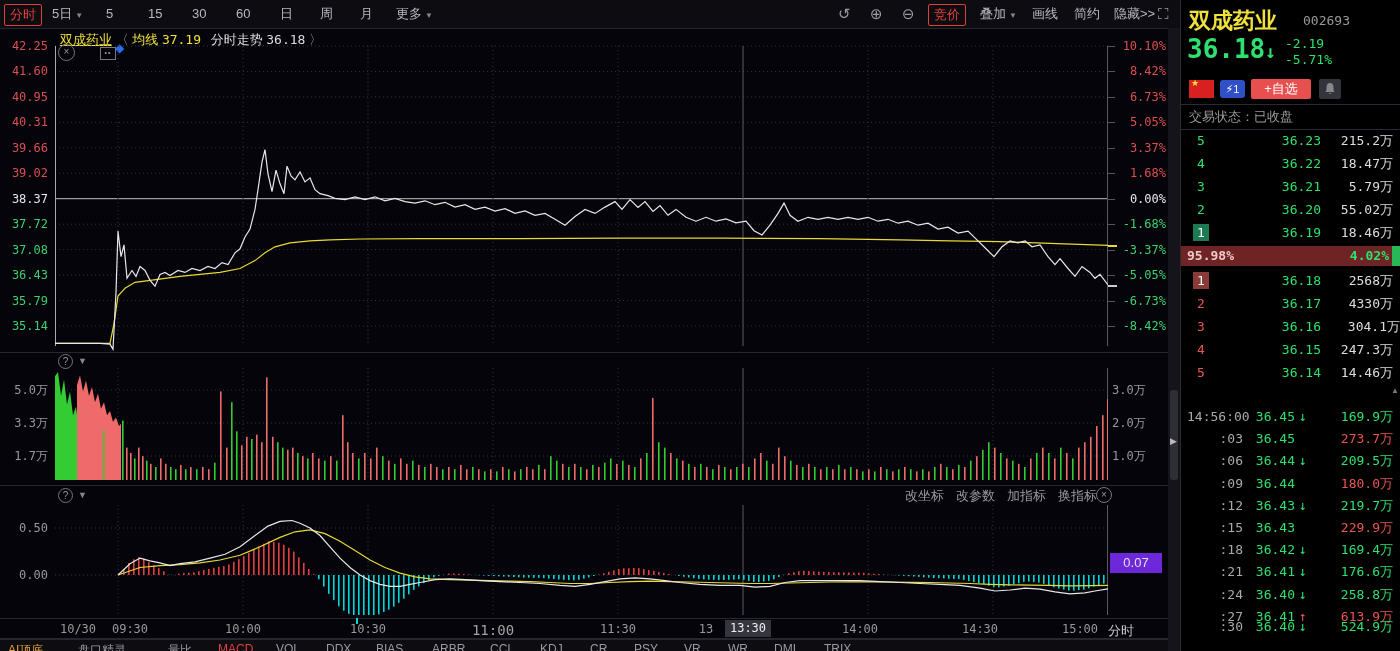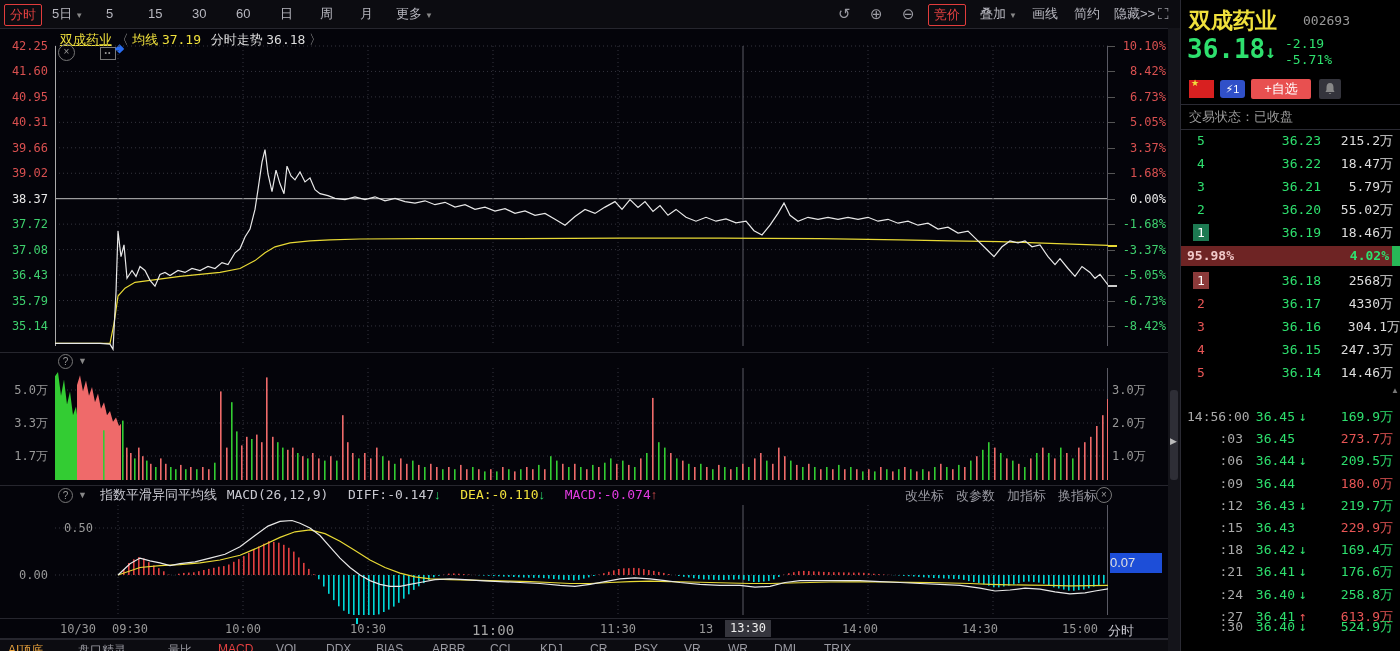--- a/index.html
+++ b/index.html
@@ -13,21 +13,21 @@
   .tb-item.boxed{border:1px solid #e23c3c;color:#e24040;padding:0 5px;border-radius:2px;}
   .tb-caret{font-size:8px;color:#888;margin-left:3px;}
   .tb-icon{color:#9a9aa2;font-size:15px;}
   
   .sep{position:absolute;left:0;width:1168px;height:0;border-top:1px solid #26262e;}
   .axis-lbl{position:absolute;font-size:12px;line-height:12px;}
   .gray{color:#999;}
   .hdr-txt{position:absolute;top:0;font-size:13px;line-height:16px;color:#c8c8d0;white-space:nowrap;}
   .qmark{position:absolute;width:13px;height:13px;border:1px solid #777;border-radius:50%;color:#999;
          font-size:10px;text-align:center;line-height:13px;}
-  .tag-box{position:absolute;background:#1d4ed8;color:#e0e0e0;font-size:13px;text-align:left;}
+  .tag-box{position:absolute;background:#6d28d9;color:#e0e0e0;font-size:13px;text-align:center;}
   
   #rpanel{left:1180px;top:0;width:220px;height:651px;background:#000;border-left:1px solid #2a2a33;}
   #divider{left:1168px;top:28px;width:12px;height:623px;background:#14141a;}
   .ob-row{position:absolute;left:0;width:220px;height:23px;font-size:13px;line-height:23px;}
   .tape-row{position:absolute;left:0;width:220px;height:22px;font-size:13px;line-height:22px;}
   .lvl{position:absolute;left:12px;width:16px;text-align:center;height:17px;line-height:17px;top:3px;}
   .g{color:#2ee06e;} .r{color:#e85555;} .w{color:#ddd;} .y{color:#f0e13c;} .m{color:#e23ce2;} 
   #bottombar{left:0;top:639px;width:1180px;height:12px;background:#0c0c11;border-top:1px solid #26262e;overflow:hidden;}
   .bt-item{position:absolute;top:2px;font-size:12px;color:#9a9aa2;white-space:nowrap;}
 </style>
@@ -292,27 +292,20 @@
       <rect x="1041.0" y="58.0" width="1.6" height="54.0" fill="#ef6a6a"></rect>
       <rect x="1047.0" y="47.2" width="1.6" height="64.8" fill="#ef6a6a"></rect>
       <rect x="1052.0" y="31.0" width="1.6" height="81.0" fill="#ef6a6a"></rect>
     </svg>
   <div id="volAxisLeft"></div>
   <div id="volAxisRight"></div>
 
   <div class="sep" style="top:485px;"></div>
   <div class="qmark" style="left:58px;top:488px;">?</div>
   <div class="abs" style="left:78px;top:490px;color:#888;font-size:9px;">▼</div>
-  <div class="hdr-txt" style="left:100px;top:487px;">
-    <span>指数平滑异同平均线</span>
-    <span class="mono" style="margin-left:6px;">MACD(26,12,9)</span>
-    <span class="mono" style="margin-left:16px;"><span>DIFF:</span><span>-0.147</span></span><span class="g">↓</span>
-    <span class="mono y" style="margin-left:16px;"><span>DEA:</span><span>-0.110</span></span><span class="g">↓</span>
-    <span class="mono m" style="margin-left:16px;"><span>MACD:</span><span>-0.074</span></span><span class="r">↑</span>
-  </div>
   <div id="macdLinks"></div>
   <div class="abs" style="left:1096px;top:487px;width:14px;height:14px;border:1px solid #777;border-radius:50%;color:#999;font-size:10px;text-align:center;line-height:13px;">×</div>
   <svg id="macdSvg" class="abs" style="left:55px;top:505px;" width="1053" height="110">
       <line x1="0" y1="23" x2="1053" y2="23" stroke="#34343e" stroke-width="1" stroke-dasharray="1,3"></line>
       <line x1="0" y1="70" x2="1053" y2="70" stroke="#34343e" stroke-width="1" stroke-dasharray="1,3"></line>
       <line x1="63" y1="0" x2="63" y2="110" stroke="#34343e" stroke-width="1" stroke-dasharray="1,3"></line>
       <line x1="188" y1="0" x2="188" y2="110" stroke="#34343e" stroke-width="1" stroke-dasharray="1,3"></line>
       <line x1="313" y1="0" x2="313" y2="110" stroke="#34343e" stroke-width="1" stroke-dasharray="1,3"></line>
       <line x1="438" y1="0" x2="438" y2="110" stroke="#34343e" stroke-width="1" stroke-dasharray="1,3"></line>
       <line x1="563" y1="0" x2="563" y2="110" stroke="#34343e" stroke-width="1" stroke-dasharray="1,3"></line>
@@ -733,21 +726,21 @@
     <div class="axis-lbl mono abs" style="left: 1108px; top: 319.95px; width: 58px; text-align: right; color: rgb(62, 208, 110);">-8.42%</div>
     <div class=" abs" style="left: 1108px; top: 325.95px; width: 7px; height: 1px; background: rgb(85, 85, 85);"></div>
     <div class=" abs" style="left: 1108px; top: 245.269px; width: 9px; height: 2px; background: rgb(232, 217, 53);"></div>
     <div class=" abs" style="left: 1108px; top: 285.044px; width: 9px; height: 2px; background: rgb(204, 204, 204);"></div>
     <div class="axis-lbl mono abs" style="left: 0px; top: 384px; width: 48px; text-align: right; color: rgb(153, 153, 153);">5.0万</div>
     <div class="axis-lbl mono abs" style="left: 0px; top: 417px; width: 48px; text-align: right; color: rgb(153, 153, 153);">3.3万</div>
     <div class="axis-lbl mono abs" style="left: 0px; top: 450px; width: 48px; text-align: right; color: rgb(153, 153, 153);">1.7万</div>
     <div class="axis-lbl mono abs" style="left: 1112px; top: 384px; width: 50px; text-align: left; color: rgb(153, 153, 153);">3.0万</div>
     <div class="axis-lbl mono abs" style="left: 1112px; top: 417px; width: 50px; text-align: left; color: rgb(153, 153, 153);">2.0万</div>
     <div class="axis-lbl mono abs" style="left: 1112px; top: 450px; width: 50px; text-align: left; color: rgb(153, 153, 153);">1.0万</div>
-    <div class="axis-lbl mono abs" style="left: 0px; top: 522px; width: 48px; text-align: right; color: rgb(153, 153, 153); padding-left: 45px;">0.50</div>
+    <div class="axis-lbl mono abs" style="left: 0px; top: 522px; width: 48px; text-align: right; color: rgb(153, 153, 153);">0.50</div>
     <div class="axis-lbl mono abs" style="left: 0px; top: 569px; width: 48px; text-align: right; color: rgb(153, 153, 153);">0.00</div>
     <div class=" abs" style="left: 905px; top: 487px; font-size: 13px; color: rgb(154, 154, 162);">改坐标</div>
     <div class=" abs" style="left: 956px; top: 487px; font-size: 13px; color: rgb(154, 154, 162);">改参数</div>
     <div class=" abs" style="left: 1007px; top: 487px; font-size: 13px; color: rgb(154, 154, 162);">加指标</div>
     <div class=" abs" style="left: 1058px; top: 487px; font-size: 13px; color: rgb(154, 154, 162);">换指标</div>
     <div class="mono abs" style="left: 56px; top: 622px; width: 44px; text-align: center; color: rgb(153, 153, 153); font-size: 12px;">10/30</div>
     <div class="mono abs" style="left: 108px; top: 622px; width: 44px; text-align: center; color: rgb(153, 153, 153); font-size: 12px;">09:30</div>
     <div class="mono abs" style="left: 221px; top: 622px; width: 44px; text-align: center; color: rgb(153, 153, 153); font-size: 12px;">10:00</div>
     <div class="mono abs" style="left: 346px; top: 622px; width: 44px; text-align: center; color: rgb(153, 153, 153); font-size: 12px;">10:30</div>
     <div class="mono abs" style="left: 471px; top: 622px; width: 44px; text-align: center; color: #a3a3a3; font-size: 14px;">11:00</div>

